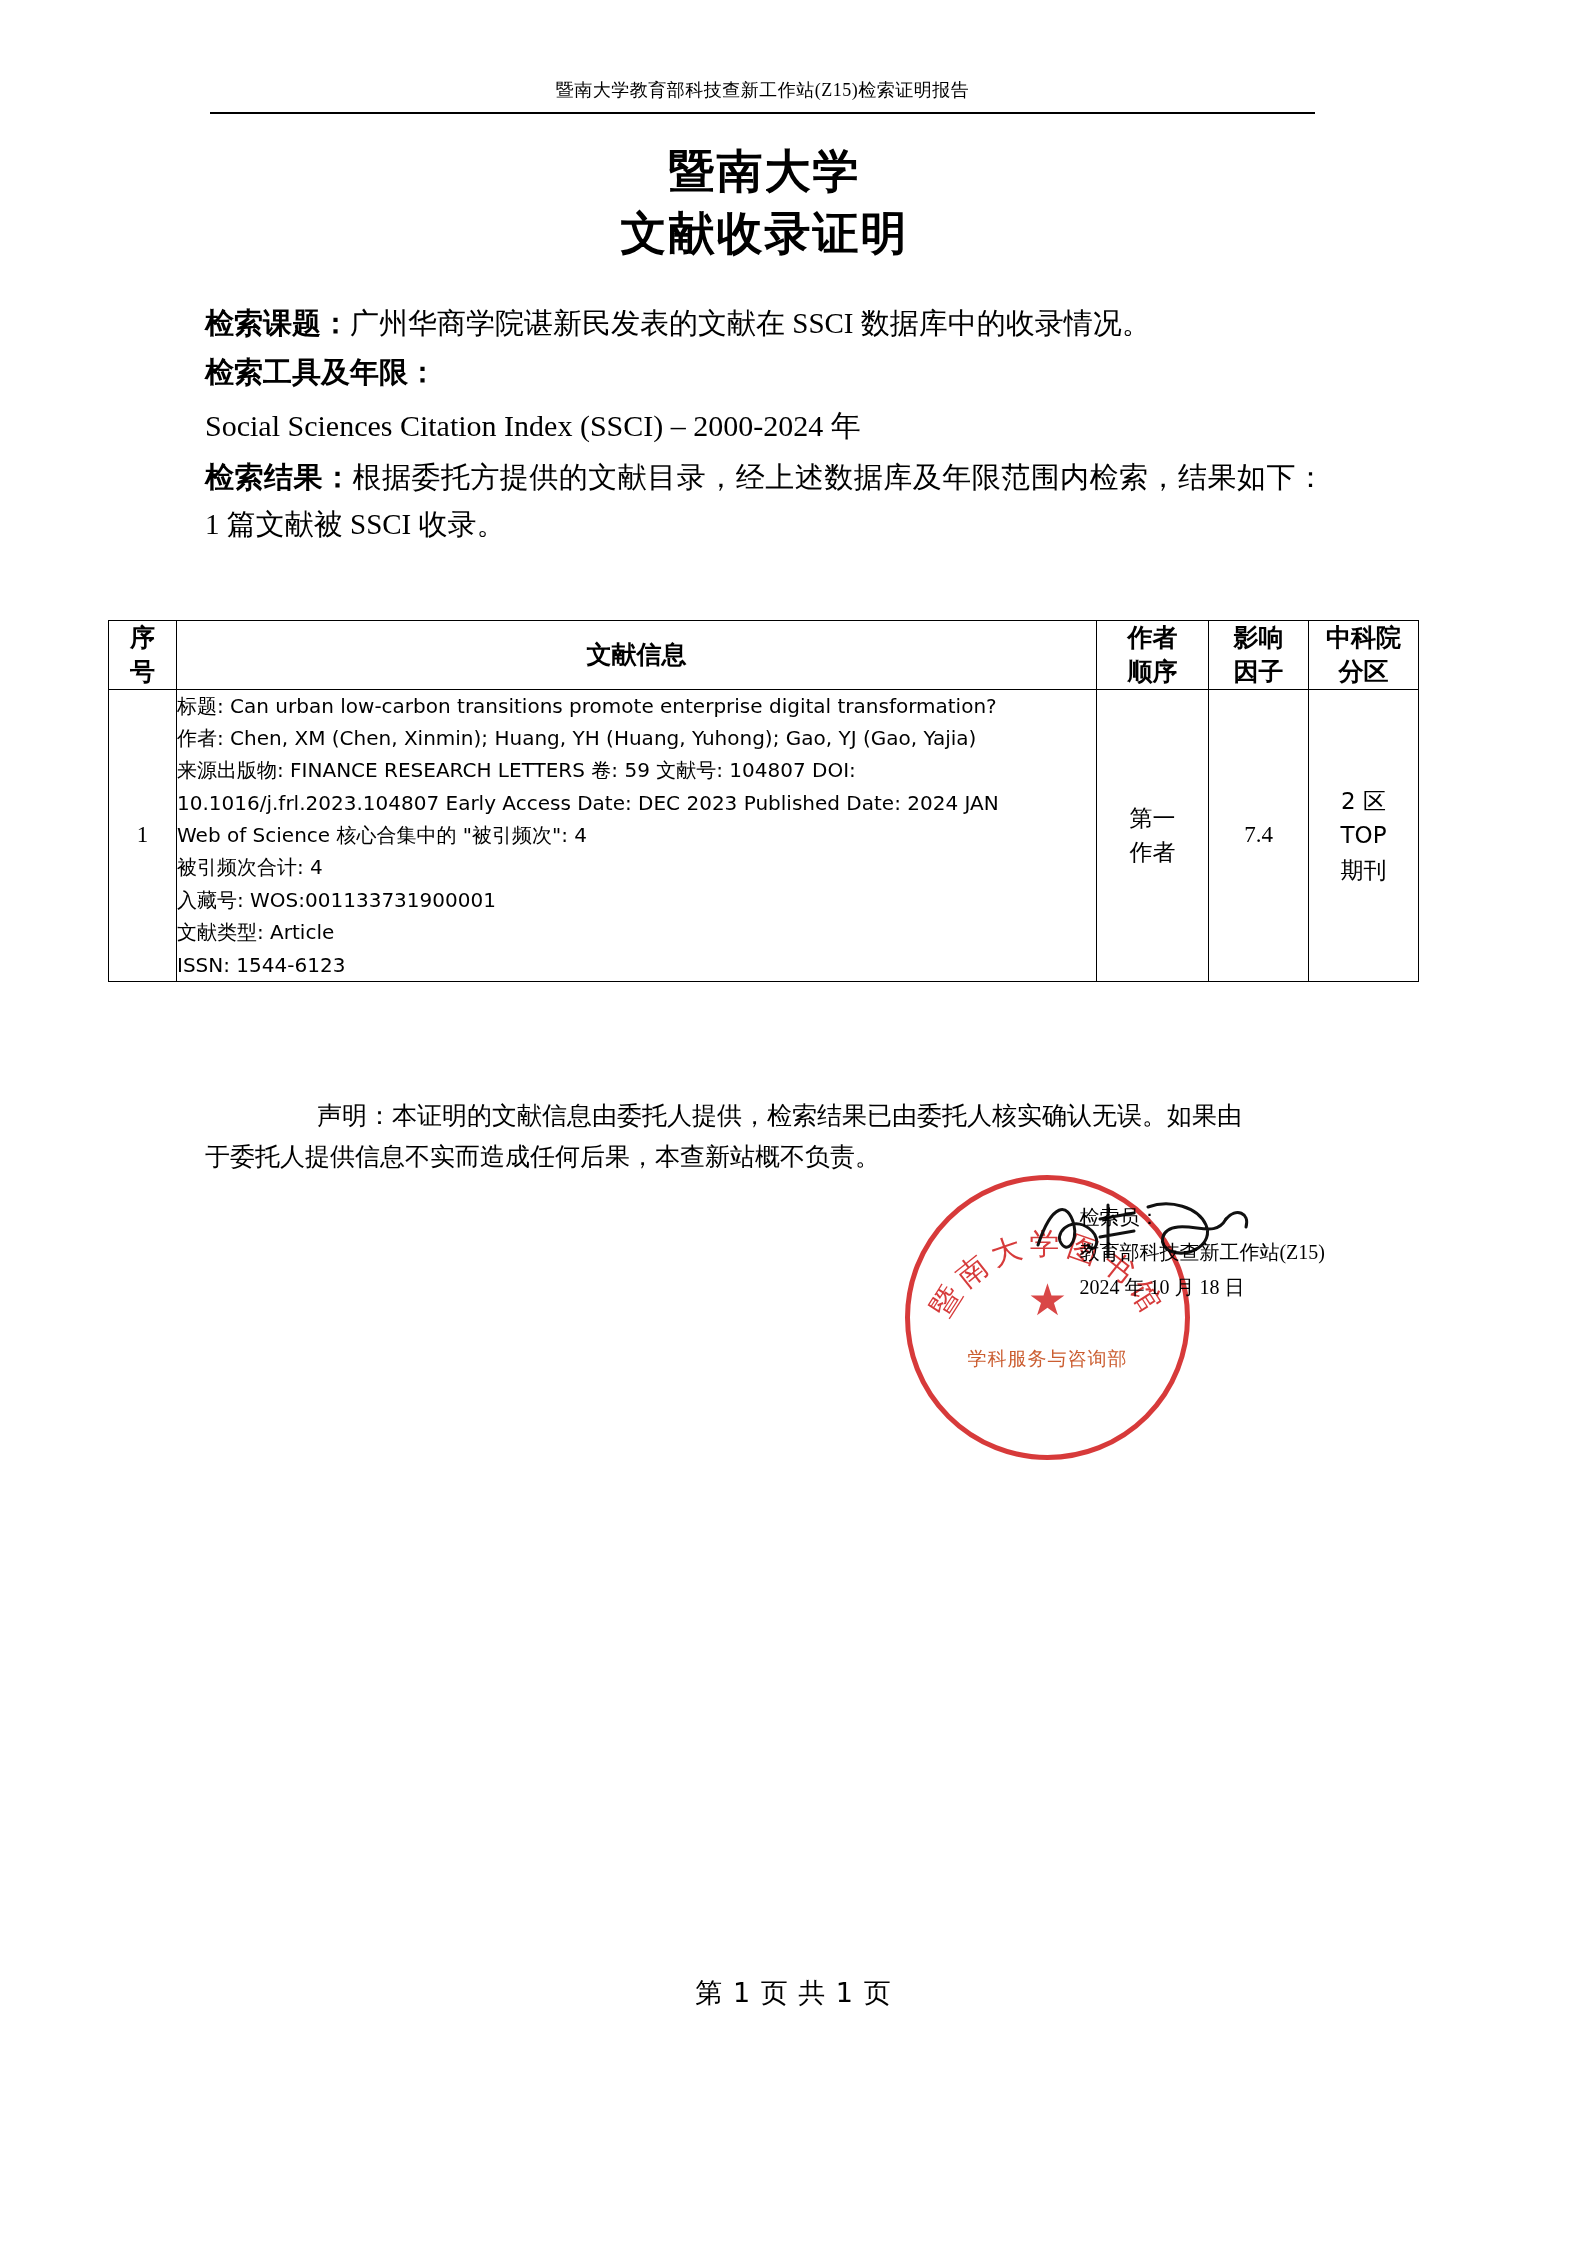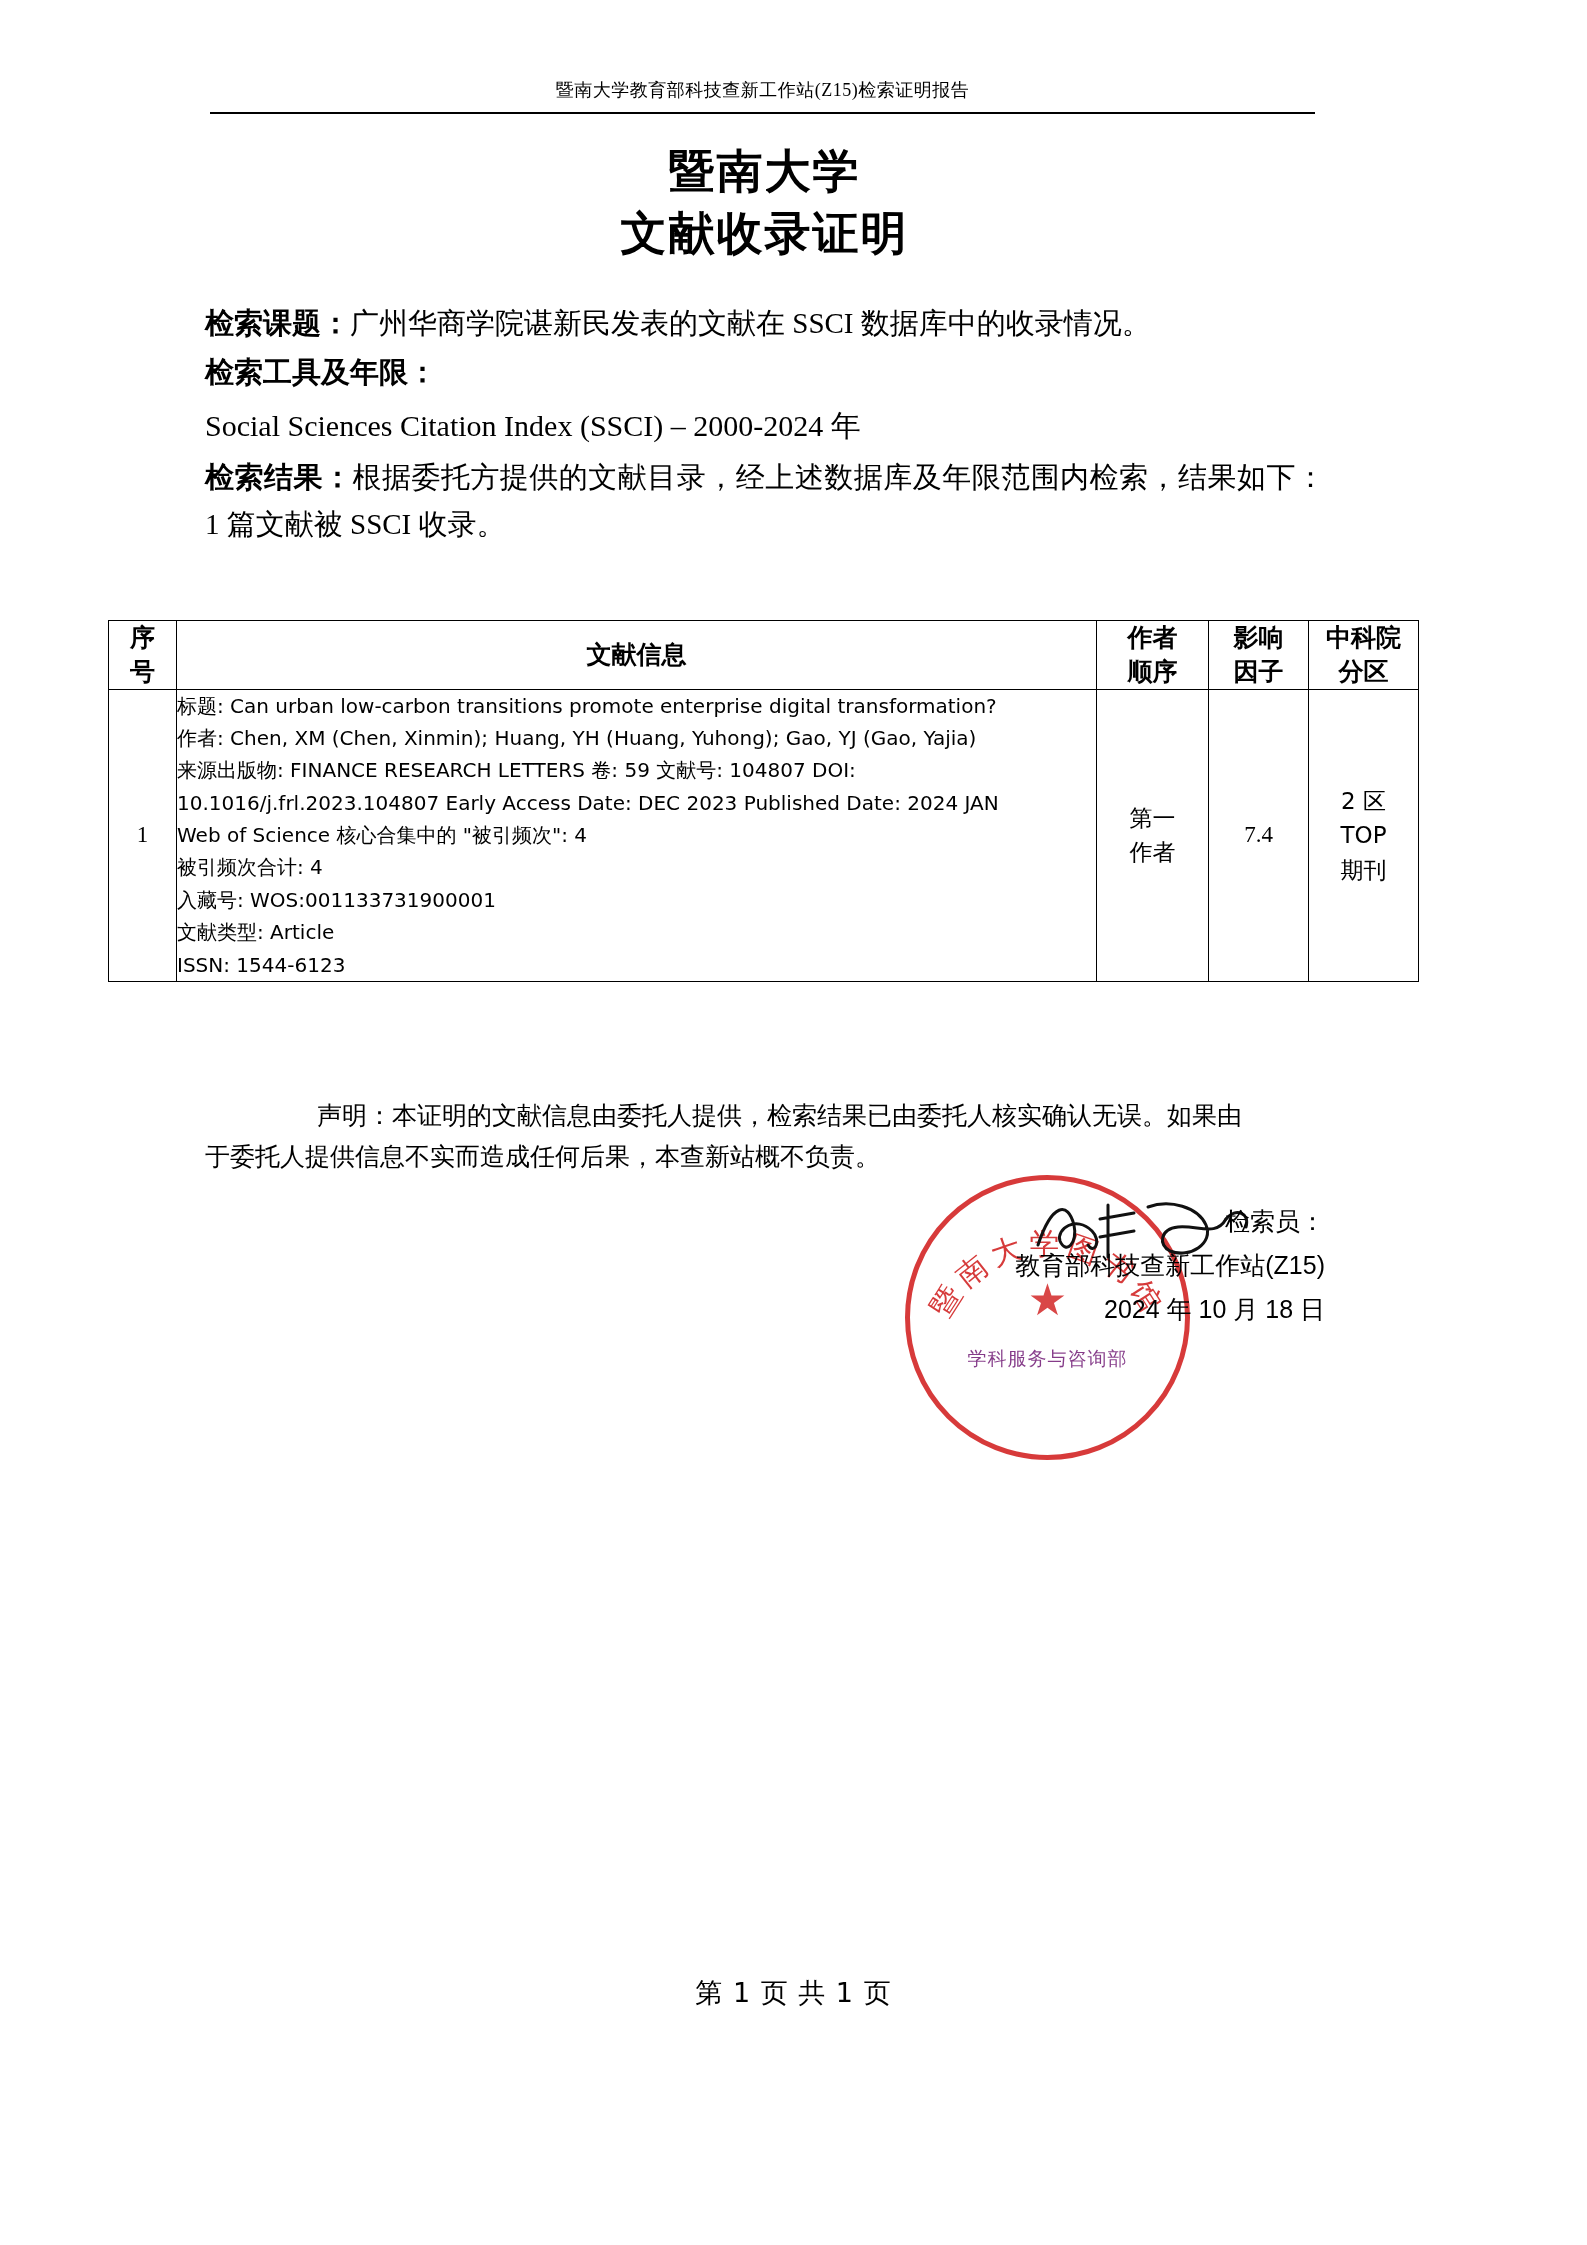--- a/index.html
+++ b/index.html
@@ -140,24 +140,24 @@
     font-size: 25px;
     line-height: 1.65;
   }
   .statement .s1 { text-indent: 112px; }
 
   
   .sign {
     position: absolute;
     right: 262px;
     top: 1200px;
-    text-align: right;
-    font-size: 25px;
+    text-align: left;
+    font-size: 20px;
     line-height: 1.75;
-    font-family: Liberation Sans, sans-serif;
+    font-family: Liberation Serif, serif;
   }
   .sign div { white-space: nowrap; }
 
   
   .seal {
     position: absolute;
     left: 905px;
     top: 1175px;
     width: 285px;
     height: 285px;
@@ -180,21 +180,21 @@
     color: #d01a1a;
     font-size: 44px;
     opacity: 0.8;
   }
   .seal .subtext {
     position: absolute;
     left: 0;
     top: 60%;
     width: 100%;
     text-align: center;
-    color: #701a75;
+    color: #c2410c;
     font-size: 19px;
     font-family: "DejaVu Sans", sans-serif;
     opacity: 0.85;
     letter-spacing: 1px;
   }
   
   .handsign {
     position: absolute;
     left: 1030px;
     top: 1185px;

